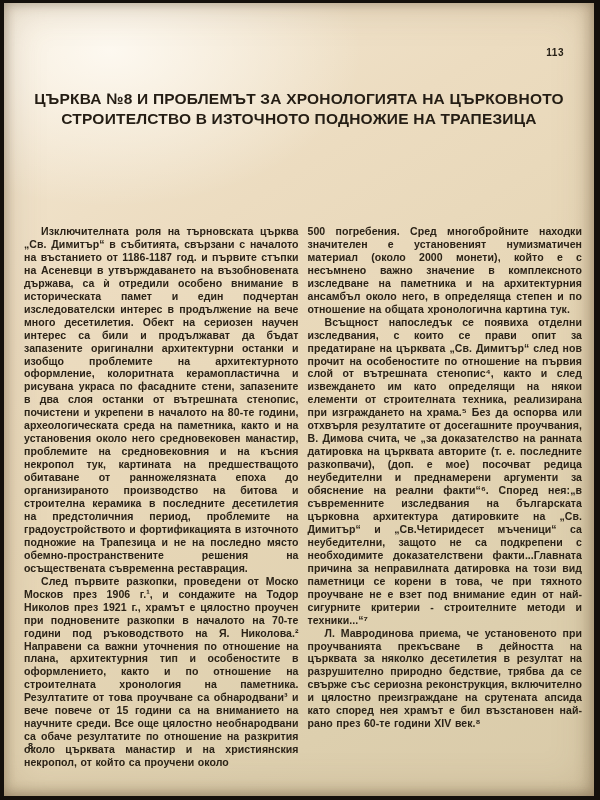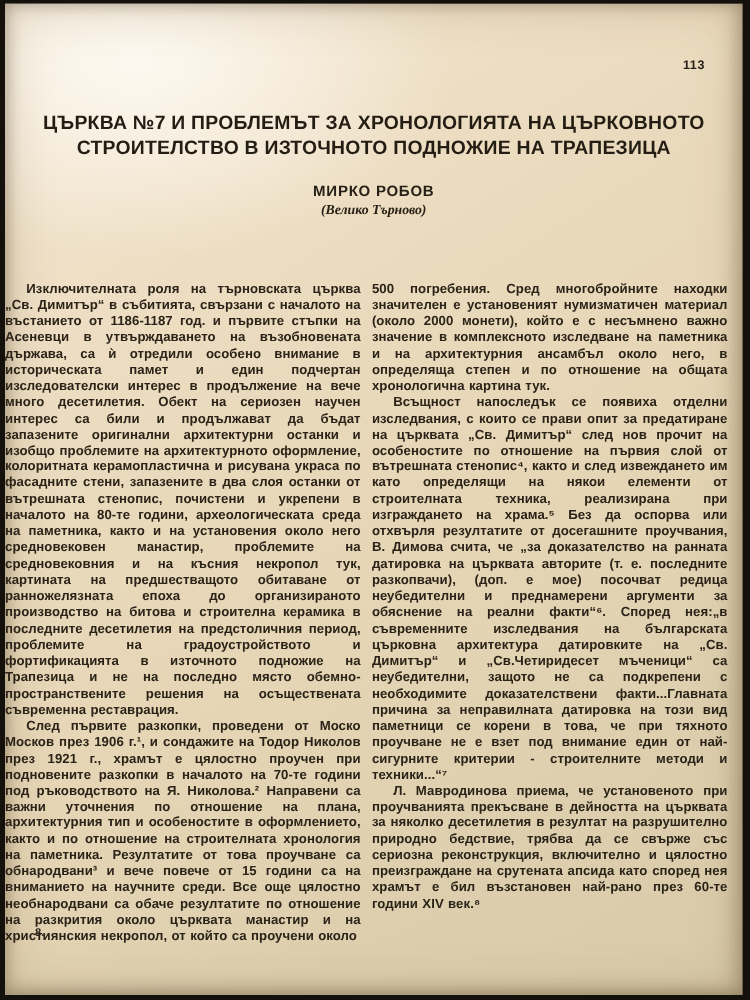--- a/index.html
+++ b/index.html
@@ -58,21 +58,21 @@
   }
   .author-location {
     font-family: "Liberation Serif", serif;
     font-style: italic;
     font-weight: bold;
     font-size: 11px;
     margin-top: 2px;
   }
   .columns {
     position: absolute;
-    top: 222px; left: 0; right: 12px;
+    top: 222px; left: 20px; right: 12px;
     display: flex;
     gap: 9px;
   }
   .column {
     width: 50%;
     font-size: 10.55px;
     font-weight: bold;
     line-height: 12.95px;
     text-align: justify;
     color: #2b2318;
@@ -89,26 +89,22 @@
   }
 </style>
 </head>
 <body>
 
 <div class="scan-frame">
   <div class="paper">
 
     <div class="page-number">113</div>
 
-    <h1 class="title">ЦЪРКВА №7 И ПРОБЛЕМЪТ ЗА ХРОНОЛОГИЯТА НА ЦЪРКОВНОТО СТРОИТЕЛСТВО В ИЗТОЧНОТО ПОДНОЖИЕ НА ТРАПЕЗИЦА</h1>
+    <h1 class="title">ЦЪРКВА №8 И ПРОБЛЕМЪТ ЗА ХРОНОЛОГИЯТА НА ЦЪРКОВНОТО СТРОИТЕЛСТВО В ИЗТОЧНОТО ПОДНОЖИЕ НА ТРАПЕЗИЦА</h1>
 
-    <div class="byline">
-      <div class="author">МИРКО РОБОВ</div>
-      <div class="author-location">(Велико Търново)</div>
-    </div>
 
     <div class="columns">
       <div class="column">
         <p class="indent">Изключителната роля на търновската църква „Св. Димитър“ в събитията, свързани с началото на въстанието от 1186-1187 год. и първите стъпки на Асеневци в утвърждаването на възобновената държава, са ѝ отредили особено внимание в историческата памет и един подчертан изследователски интерес в продължение на вече много десетилетия. Обект на сериозен научен интерес са били и продължават да бъдат запазените оригинални архитектурни останки и изобщо проблемите на архитектурното оформление, колоритната керамопластична и рисувана украса по фасадните стени, запазените в два слоя останки от вътрешната стенопис, почистени и укрепени в началото на 80-те години, археологическата среда на паметника, както и на установения около него средновековен манастир, проблемите на средновековния и на късния некропол тук, картината на предшестващото обитаване от ранножелязната епоха до организираното производство на битова и строителна керамика в последните десетилетия на предстоличния период, проблемите на градоустройството и фортификацията в източното подножие на Трапезица и не на последно място обемно-пространствените решения на осъществената съвременна реставрация.</p>
         <p class="indent">След първите разкопки, проведени от Моско Москов през 1906 г.¹, и сондажите на Тодор Николов през 1921 г., храмът е цялостно проучен при подновените разкопки в началото на 70-те години под ръководството на Я. Николова.² Направени са важни уточнения по отношение на плана, архитектурния тип и особеностите в оформлението, както и по отношение на строителната хронология на паметника. Резултатите от това проучване са обнародвани³ и вече повече от 15 години са на вниманието на научните среди. Все още цялостно необнародвани са обаче резултатите по отношение на разкрития около църквата манастир и на християнския некропол, от който са проучени около</p>
       </div>
       <div class="column">
         <p>500 погребения. Сред многобройните находки значителен е установеният нумизматичен материал (около 2000 монети), който е с несъмнено важно значение в комплексното изследване на паметника и на архитектурния ансамбъл около него, в определяща степен и по отношение на общата хронологична картина тук.</p>
         <p class="indent">Всъщност напоследък се появиха отделни изследвания, с които се прави опит за предатиране на църквата „Св. Димитър“ след нов прочит на особеностите по отношение на първия слой от вътрешната стенопис⁴, както и след извеждането им като определящи на някои елементи от строителната техника, реализирана при изграждането на храма.⁵ Без да оспорва или отхвърля резултатите от досегашните проучвания, В. Димова счита, че „за доказателство на ранната датировка на църквата авторите (т. е. последните разкопвачи), (доп. е мое) посочват редица неубедителни и преднамерени аргументи за обяснение на реални факти“⁶. Според нея:„в съвременните изследвания на българската църковна архитектура датировките на „Св. Димитър“ и „Св.Четиридесет мъченици“ са неубедителни, защото не са подкрепени с необходимите доказателствени факти...Главната причина за неправилната датировка на този вид паметници се корени в това, че при тяхното проучване не е взет под внимание един от най-сигурните критерии - строителните методи и техники...“⁷</p>
         <p class="indent">Л. Мавродинова приема, че установеното при проучванията прекъсване в дейността на църквата за няколко десетилетия в резултат на разрушително природно бедствие, трябва да се свърже със сериозна реконструкция, включително и цялостно преизграждане на срутената апсида като според нея храмът е бил възстановен най-рано през 60-те години XIV век.⁸</p>

